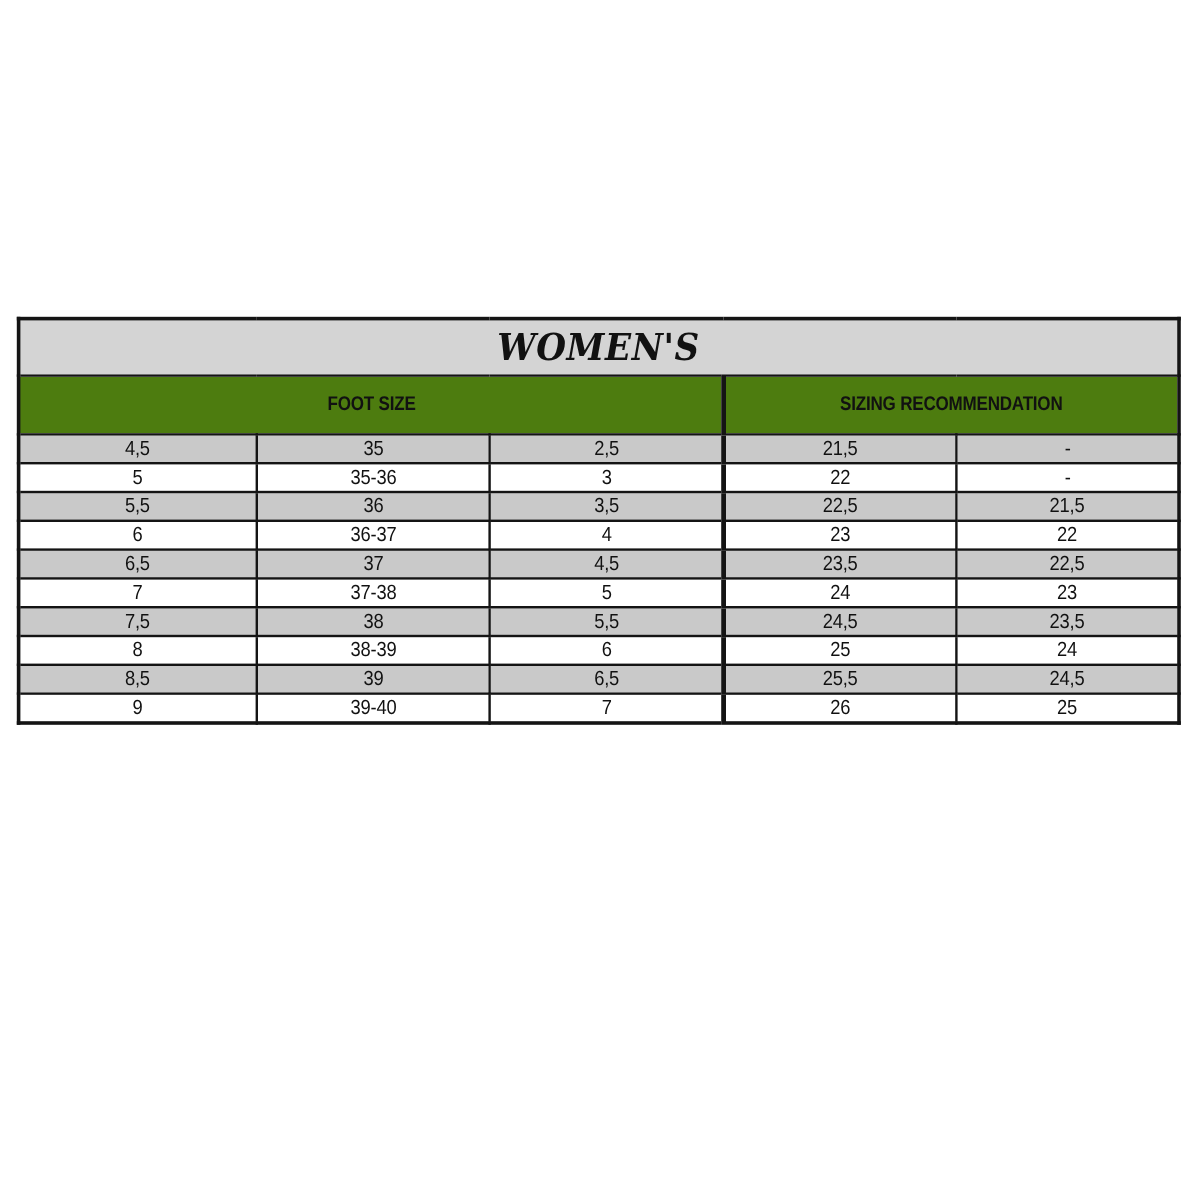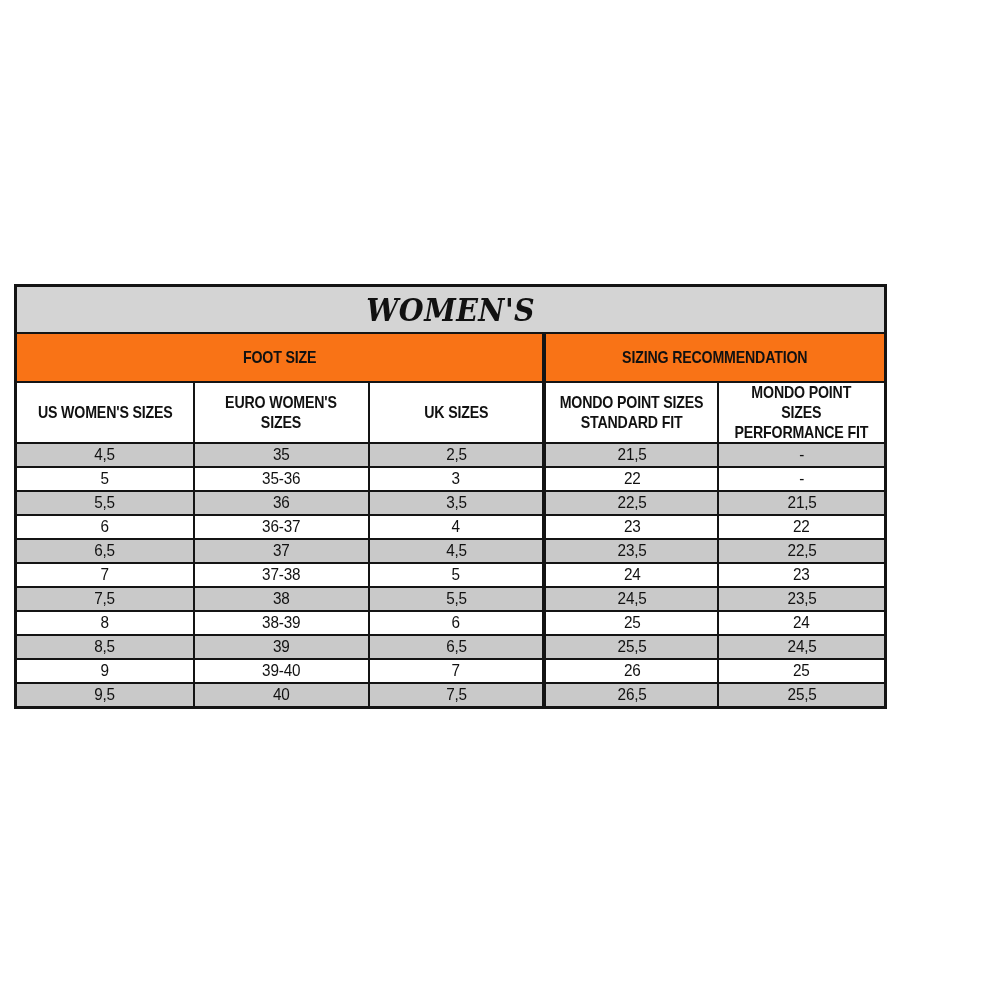--- a/index.html
+++ b/index.html
@@ -8,22 +8,21 @@
     background: #ffffff;
     width: 1000px;
     height: 1000px;
     font-family: "Liberation Sans", sans-serif;
     color: var(--text, #111);
   }
   .chart-wrap {
     position: absolute;
     left: 14px;
     top: 264px;
-    width: 873px;
-    margin-top: 20px;
+    width: 970px;
   }
   table.size-chart {
     width: 100%;
     border-collapse: collapse;
     table-layout: fixed;
     border: 3px solid var(--border, #141414);
   }
   .size-chart th, .size-chart td {
     border: 2px solid var(--border, #141414);
     padding: 0;
@@ -41,21 +40,21 @@
   }
   .title-text {
     display: inline-block;
     font-family: "DejaVu Serif", serif;
     font-style: italic;
     font-weight: bold;
     font-size: 31px;
     letter-spacing: 0.5px;
     transform: scaleX(0.92);
   }
-  tr.group-row th { height: 47px; background: #f97316; }
+  tr.group-row th { height: 47px; background: #4d7c0f; }
   tr.colhead-row th { height: 55px; background: #ffffff; }
   .head-text {
     display: inline-block;
     white-space: pre-line;
     font-weight: bold;
     font-size: 16.5px;
     line-height: 1.2;
     letter-spacing: -0.2px;
     transform: scaleX(0.86);
   }
@@ -86,40 +85,20 @@
         <th colspan="5">
           <span class="title-text">WOMEN'S</span>
         </th>
       </tr>
       <tr class="group-row">
         <th colspan="3">
           <span class="head-text">FOOT SIZE</span>
         </th>
         <th colspan="2" class="thickleft">
           <span class="head-text">SIZING RECOMMENDATION</span>
-        </th>
-      </tr>
-      <tr class="colhead-row">
-        <th>
-          <span class="head-text">US WOMEN'S SIZES</span>
-        </th>
-        <th>
-          <span class="head-text">EURO WOMEN'S
-SIZES</span>
-        </th>
-        <th>
-          <span class="head-text">UK SIZES</span>
-        </th>
-        <th class="thickleft">
-          <span class="head-text">MONDO POINT SIZES
-STANDARD FIT</span>
-        </th>
-        <th>
-          <span class="head-text">MONDO POINT SIZES
-PERFORMANCE FIT</span>
         </th>
       </tr>
     </thead>
     <tbody class="data-rows">
         <tr>
           <td><span class="cell-text">4,5</span></td>
           <td><span class="cell-text">35</span></td>
           <td><span class="cell-text">2,5</span></td>
           <td><span class="cell-text">21,5</span></td>
           <td><span class="cell-text">-</span></td>
@@ -180,22 +159,15 @@
           <td><span class="cell-text">25,5</span></td>
           <td><span class="cell-text">24,5</span></td>
         </tr>
         <tr>
           <td><span class="cell-text">9</span></td>
           <td><span class="cell-text">39-40</span></td>
           <td><span class="cell-text">7</span></td>
           <td><span class="cell-text">26</span></td>
           <td><span class="cell-text">25</span></td>
         </tr>
-        <tr>
-          <td><span class="cell-text">9,5</span></td>
-          <td><span class="cell-text">40</span></td>
-          <td><span class="cell-text">7,5</span></td>
-          <td><span class="cell-text">26,5</span></td>
-          <td><span class="cell-text">25,5</span></td>
-        </tr>
       </tbody>
   </table>
 </div>
 
 </body></html>

